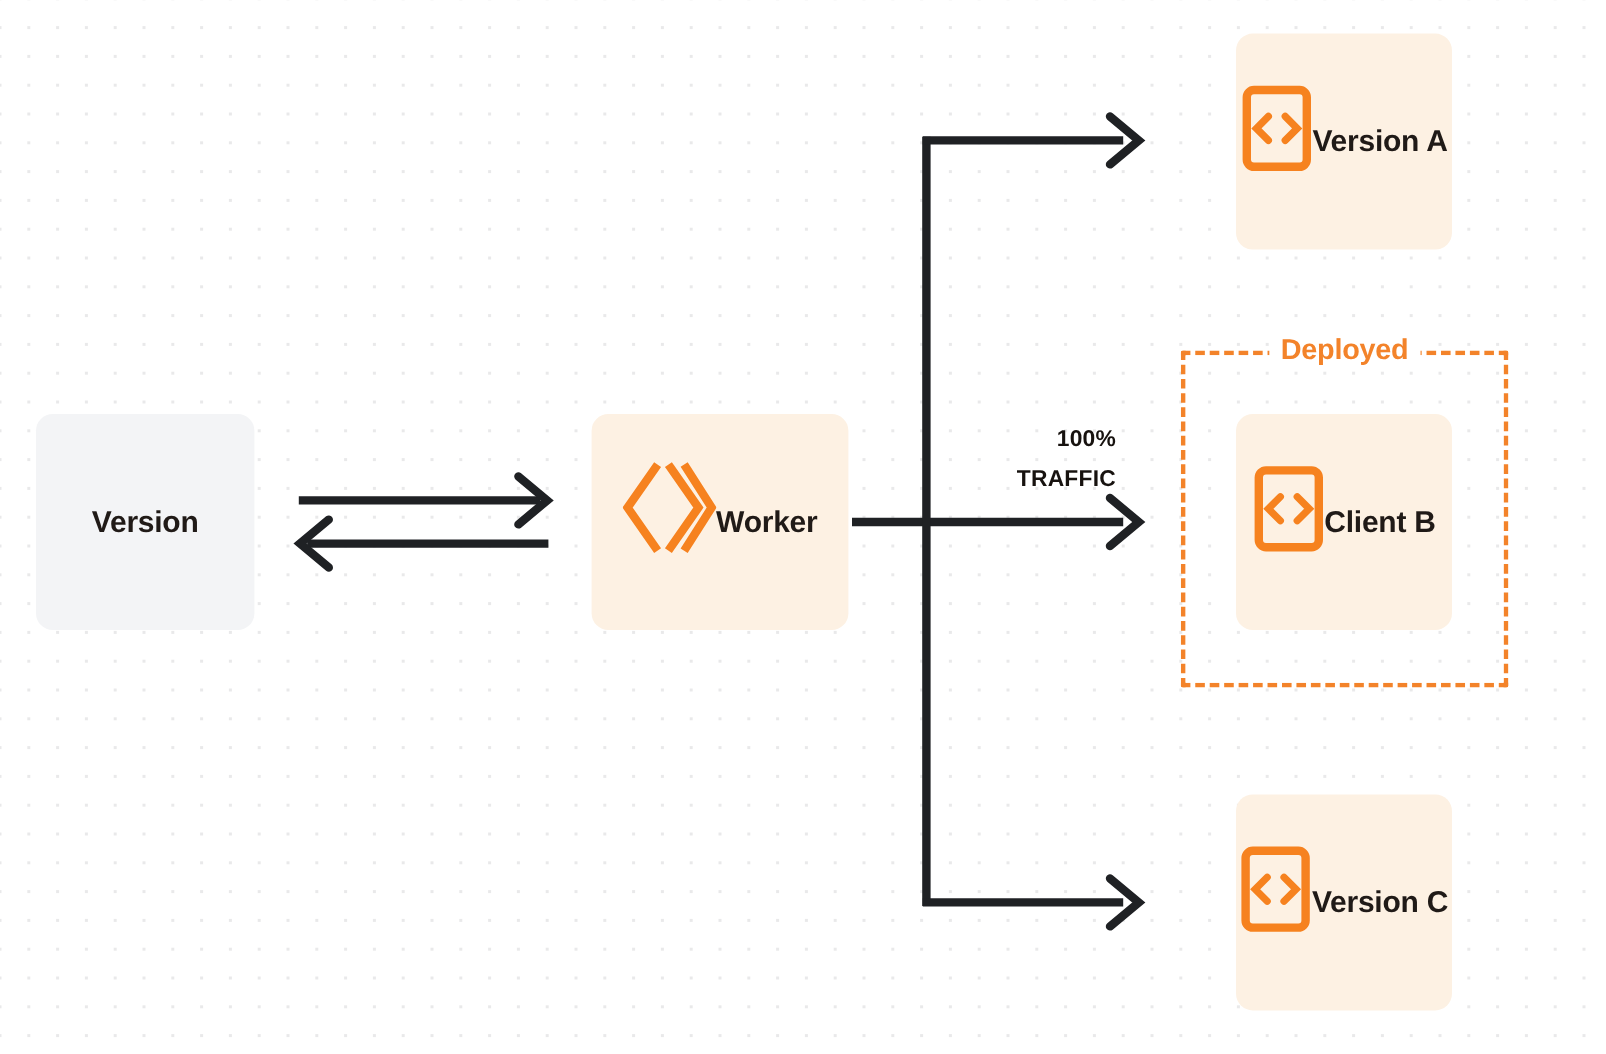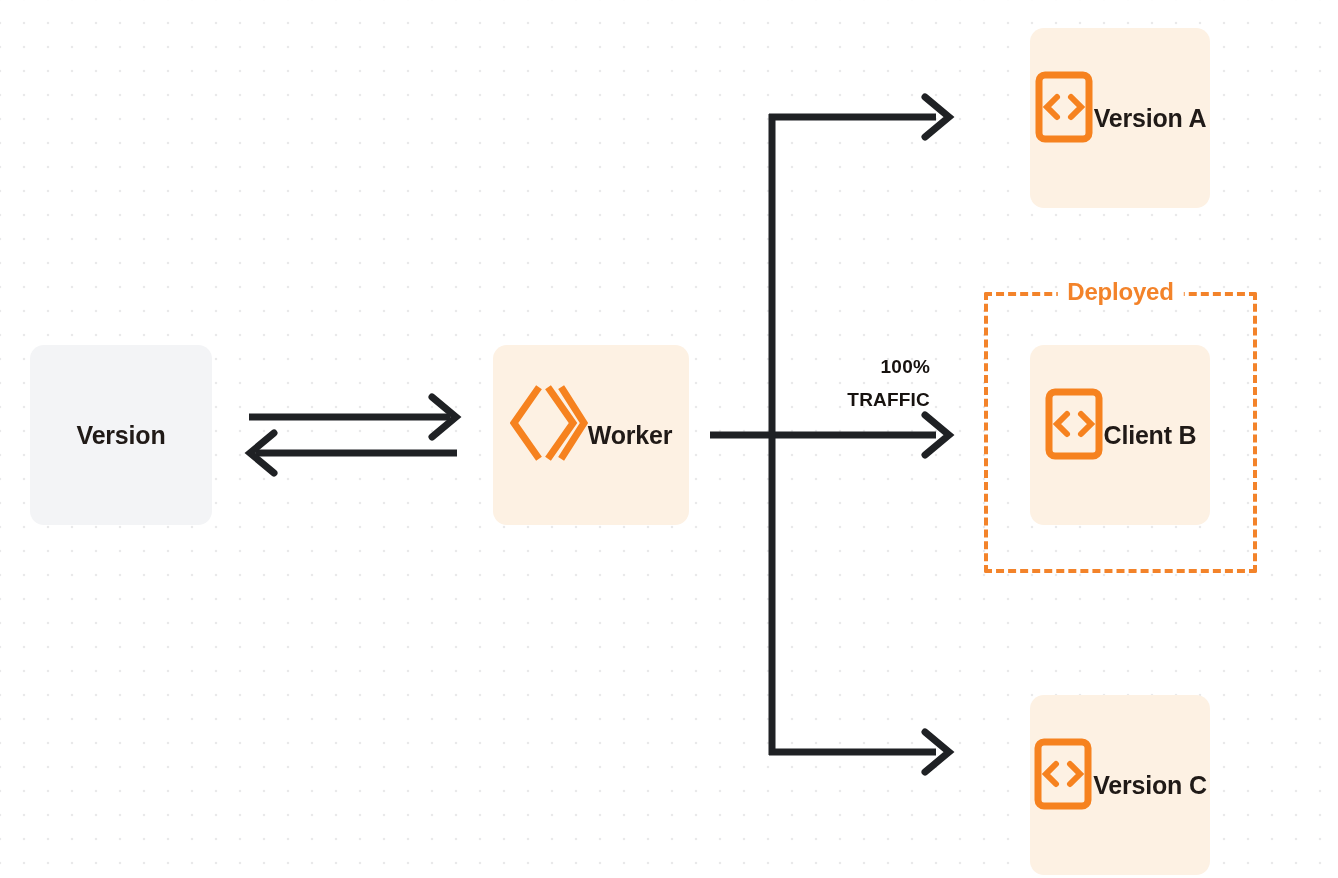--- a/index.html
+++ b/index.html
@@ -60,21 +60,21 @@
     top: 345px;
     width: 182px;
     height: 180px;
     background-color: #f3f4f6;
   }
 
   
   #node-worker {
     left: 493px;
     top: 345px;
-    width: 196px;
+    width: 214px;
     height: 180px;
     background-color: #fdf1e3;
   }
   #node-worker .node-icon {
     margin-bottom: 20px;
   }
   #node-worker .node-label {
     margin-top: 0;
   }
 
@@ -83,21 +83,21 @@
     width: 180px;
     height: 180px;
     background-color: #fdf1e3;
     left: 1030px;
   }
   .version-node .node-icon {
     margin-bottom: 18px;
   }
   #node-version-a { top: 28px; }
   #node-version-b { top: 345px; }
-  #node-version-c { top: 695px; }
+  #node-version-c { top: 662px; }
 
   
   #deployed-group {
     position: absolute;
     box-sizing: border-box;
     left: 984px;
     top: 292px;
     width: 273px;
     height: 281px;
     border: 4px dashed #f3832a;

